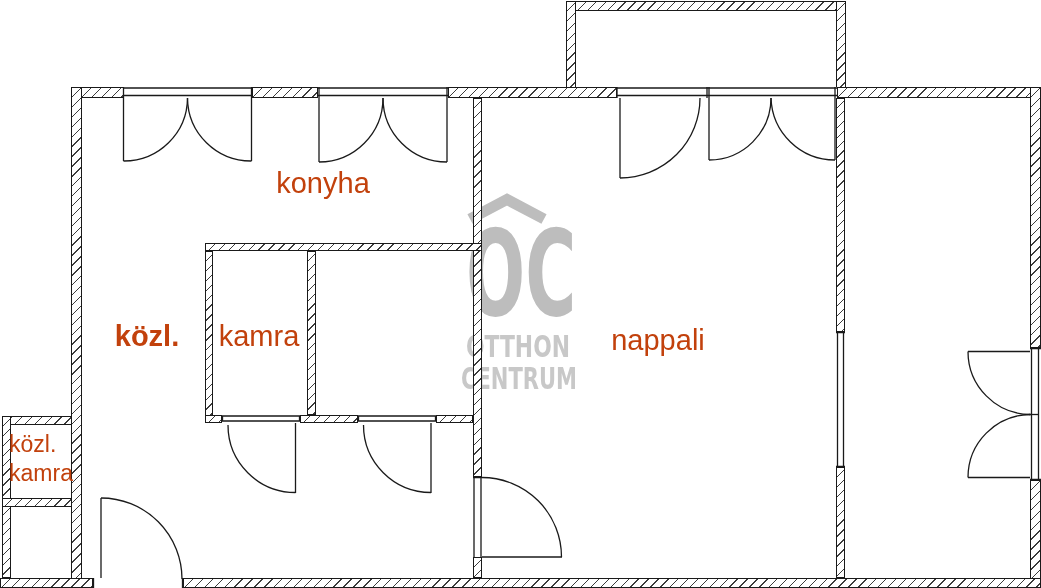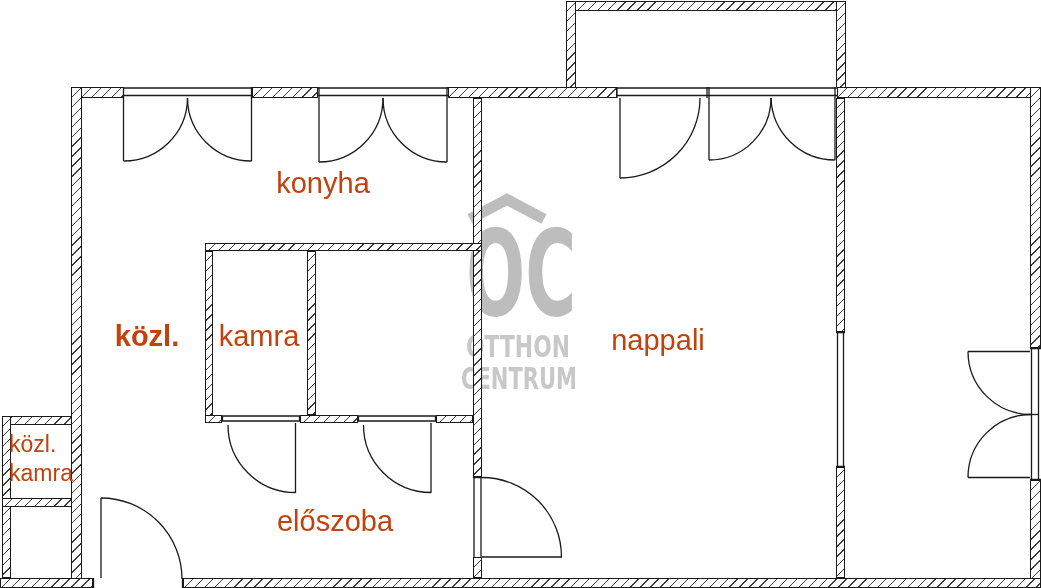--- a/index.html
+++ b/index.html
@@ -164,19 +164,18 @@
       <path d="M101,498 A81,81 0 0 1 182,579"></path>
     </g>
   </svg>
 
   <div class="room-label" style="left:323px;top:183px;">konyha</div>
   <div class="room-label" style="left:147px;top:336px;font-weight:bold;">közl.</div>
   <div class="room-label" style="left:259px;top:336px;">kamra</div>
   <div class="room-label" style="left:395px;top:337px;">
   </div>
   <div class="room-label" style="left:658px;top:340px;">nappali</div>
-  <div class="room-label" style="left:335px;top:521px;">előszoba</div>
   <div class="room-label small" style="left:41px;top:459px;">
     <div>közl.</div>
     <div>kamra</div>
   </div>
 
 </div>
 
 </body></html>

